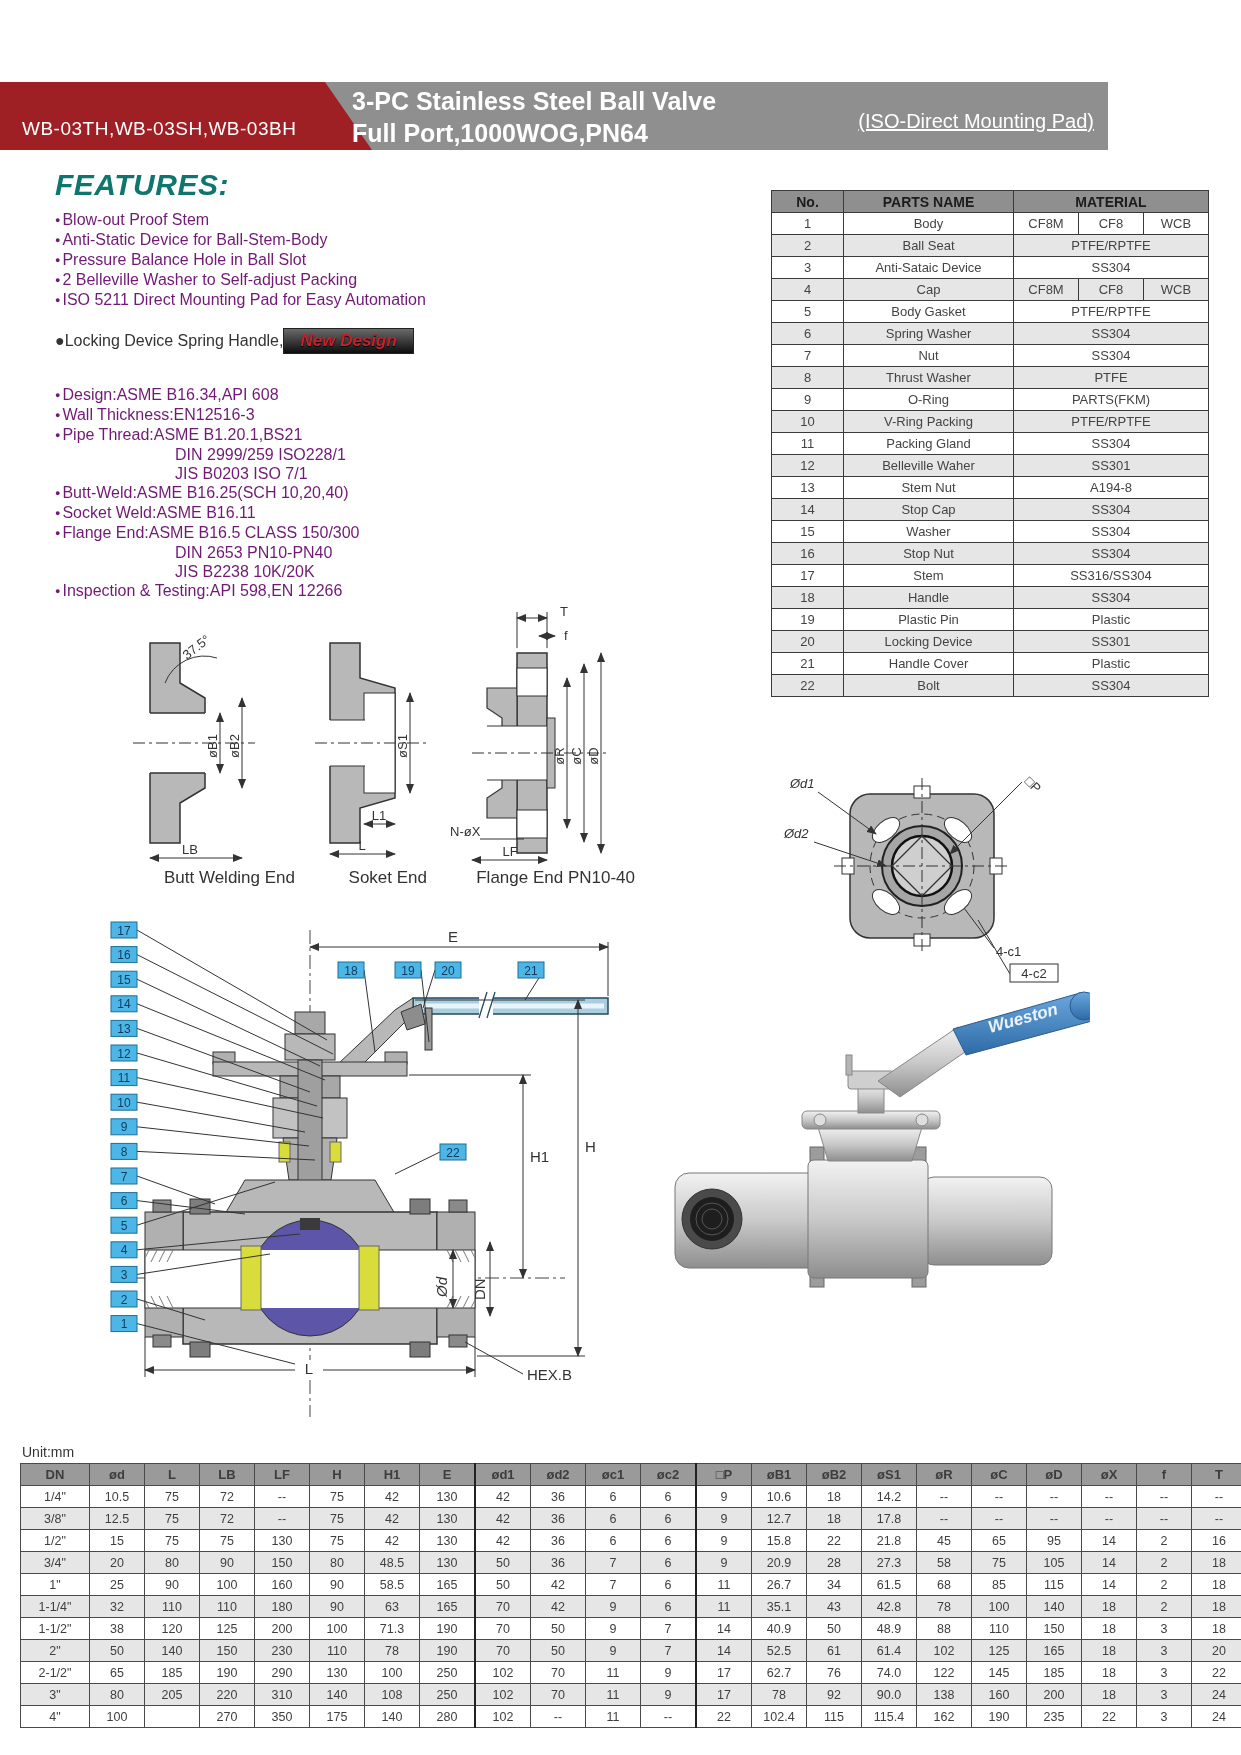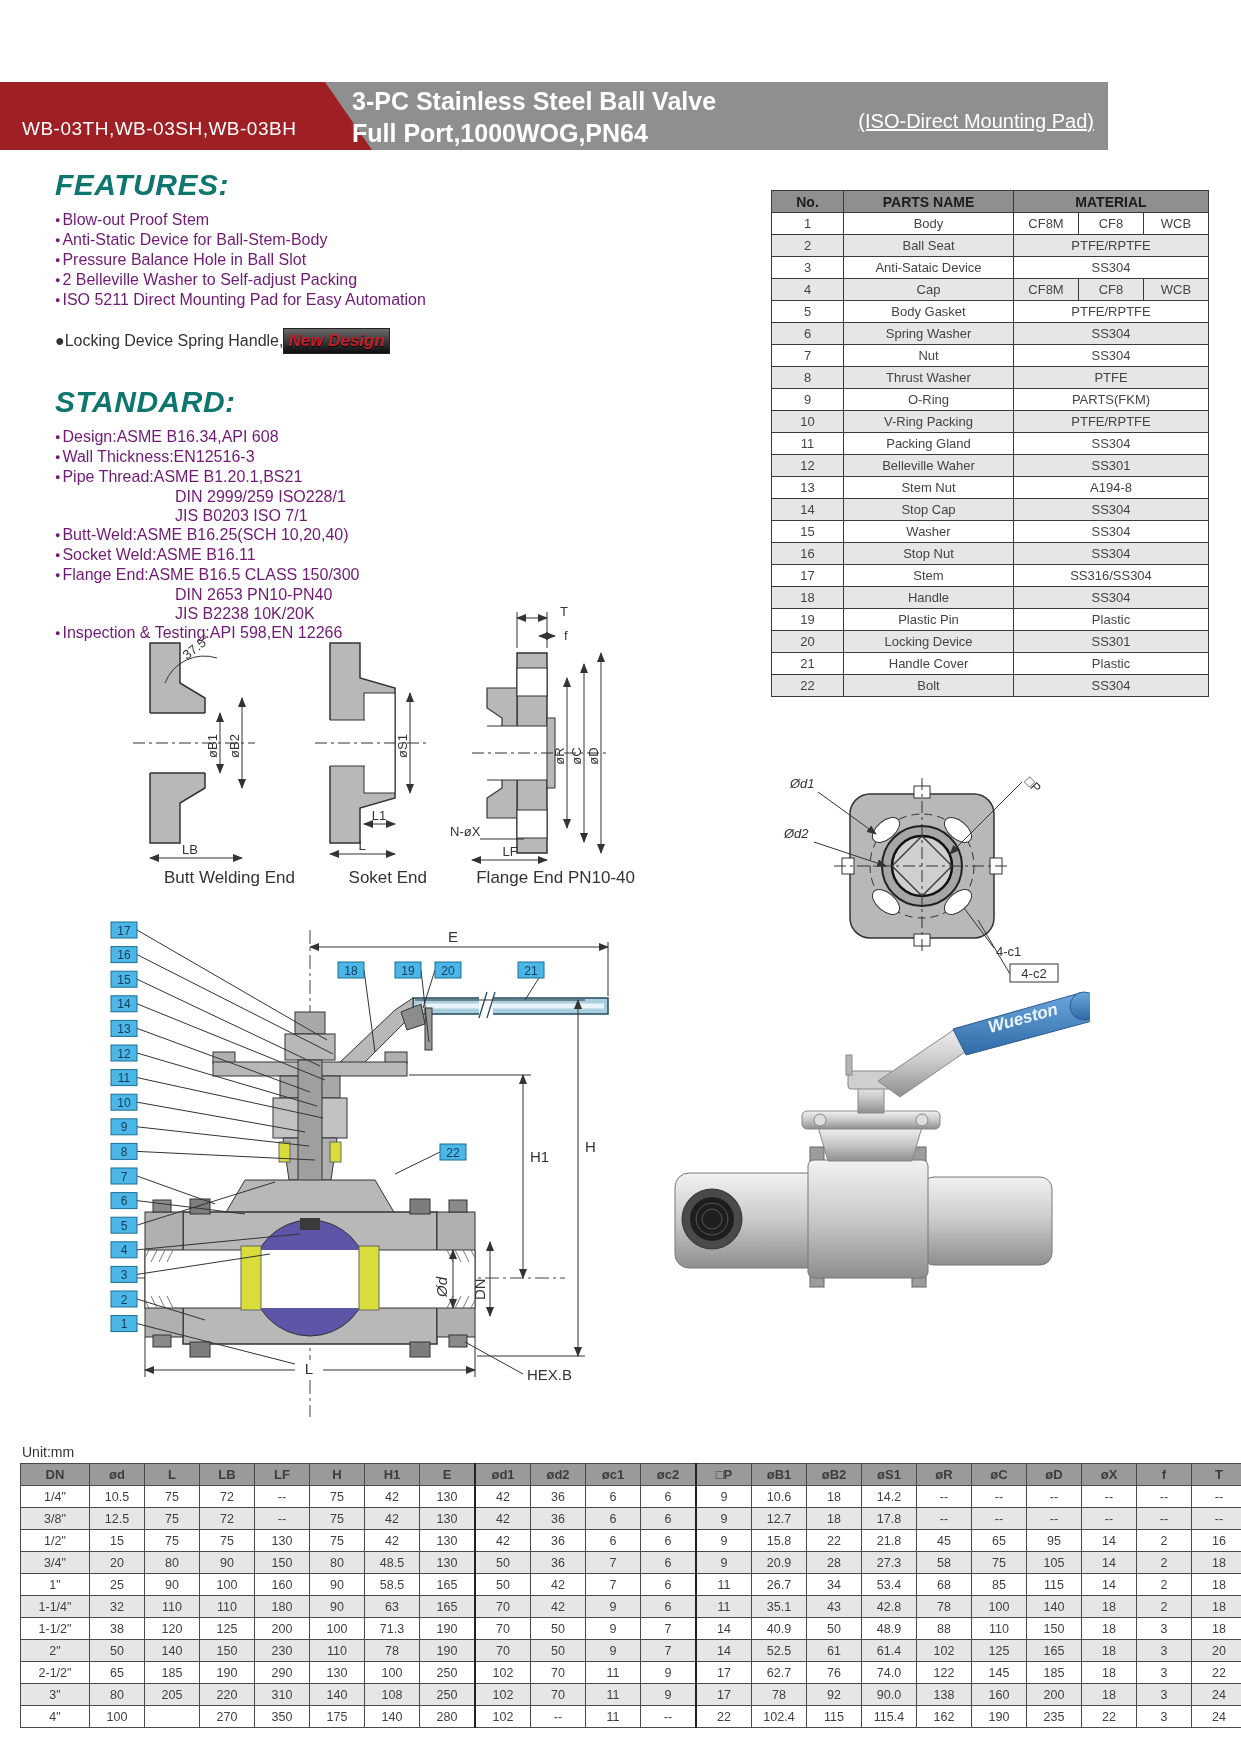--- a/index.html
+++ b/index.html
@@ -20,21 +20,21 @@
 
   
   .features{left:55px;top:168px;width:420px;}
   .standard{left:55px;top:385px;width:430px;}
   .sec-head{font-size:30px;font-style:italic;font-weight:bold;color:#0f766e;margin:0 0 8px 0;letter-spacing:.5px;}
   .bullet-line{font-size:16px;line-height:19px;color:#701a75;white-space:nowrap;}
   .bullet-line .b{font-size:9px;vertical-align:2px;margin-right:2px;}
   .bullet-line.indent{padding-left:120px;}
   .lock-line{margin-top:18px;font-size:16px;color:#333;display:flex;align-items:center;}
   .badge{display:inline-block;background:linear-gradient(#6a6a6a,#0d0d0d);border:1px solid #222;
-         color:#c7202a;font-style:italic;font-weight:bold;font-size:17px;padding:2px 4px;
+         color:#c7202a;font-style:italic;font-weight:bold;font-size:17px;padding:2px 16px;
          text-shadow:0 1px 1px #000;}
 
   
   .parts-table{left:723px;top:190px;padding-left:48px;}
   table{border-collapse:collapse;table-layout:fixed;}
   .pt{width:437px;font-size:13px;}
   .pt th,.pt td{border:1px solid #3a3a3a;text-align:center;height:21px;padding:0;overflow:hidden;}
   .pt th{background:#8f8f8f;color:#1c1c1c;font-weight:bold;font-size:14px;}
   .pt tr.alt td{background:#e6e6e6;}
   .pt td{background:#fff;color:#444;}
@@ -96,21 +96,20 @@
         <div class="bullet-line"><span class="b">●</span><span>2 Belleville Washer to Self-adjust Packing</span></div>
         <div class="bullet-line"><span class="b">●</span><span>ISO 5211 Direct Mounting Pad for Easy Automation</span></div>
       </div>
     <div class="lock-line">
       <span><span class="b">●</span><span>Locking Device Spring Handle,</span></span>
       <span class="badge">New Design</span>
     </div>
   </div>
 
   <div class="abs standard">
-    <div class="sec-head">STANDARD:</div>
     <div id="standard-list">
         <div class="bullet-line"><span class="b">●</span><span>Design:ASME B16.34,API 608</span></div>
         <div class="bullet-line"><span class="b">●</span><span>Wall Thickness:EN12516-3</span></div>
         <div class="bullet-line"><span class="b">●</span><span>Pipe Thread:ASME B1.20.1,BS21</span></div>
         <div class="bullet-line indent"><span>DIN 2999/259 ISO228/1</span></div>
         <div class="bullet-line indent"><span>JIS B0203 ISO 7/1</span></div>
         <div class="bullet-line"><span class="b">●</span><span>Butt-Weld:ASME B16.25(SCH 10,20,40)</span></div>
         <div class="bullet-line"><span class="b">●</span><span>Socket Weld:ASME B16.11</span></div>
         <div class="bullet-line"><span class="b">●</span><span>Flange End:ASME B16.5 CLASS 150/300</span></div>
         <div class="bullet-line indent"><span>DIN 2653   PN10-PN40</span></div>
@@ -654,21 +653,21 @@
             <td>90</td>
             <td>58.5</td>
             <td>165</td>
             <td class="gb">50</td>
             <td>42</td>
             <td>7</td>
             <td>6</td>
             <td class="gb">11</td>
             <td>26.7</td>
             <td>34</td>
-            <td>53.4</td>
+            <td>61.5</td>
             <td>68</td>
             <td>85</td>
             <td>115</td>
             <td>14</td>
             <td>2</td>
             <td>18</td>
           </tr>
           <tr class="alt">
             <td>1-1/4"</td>
             <td>32</td>

